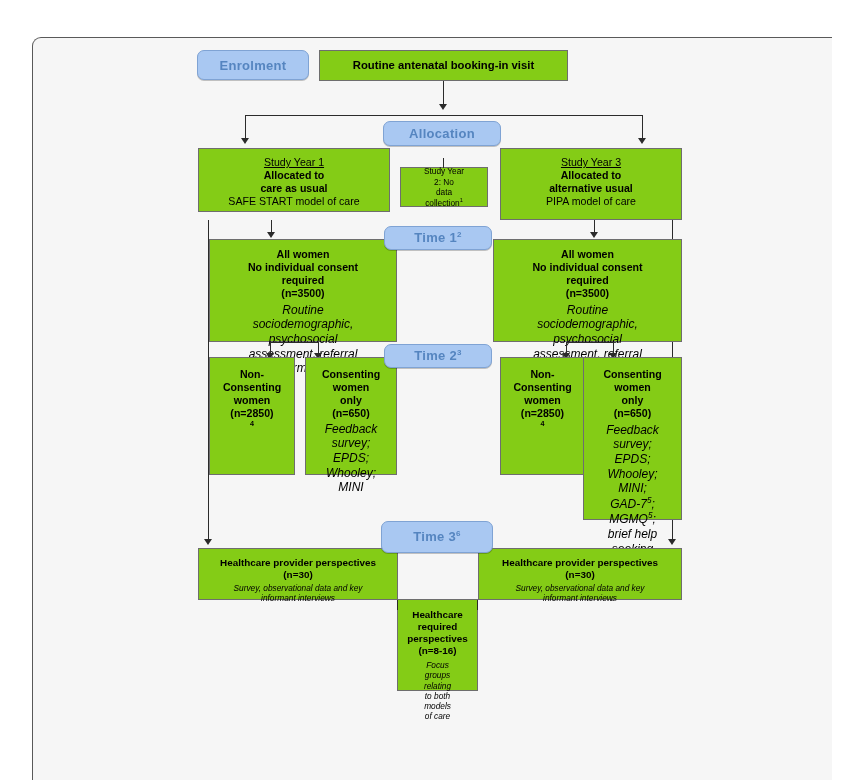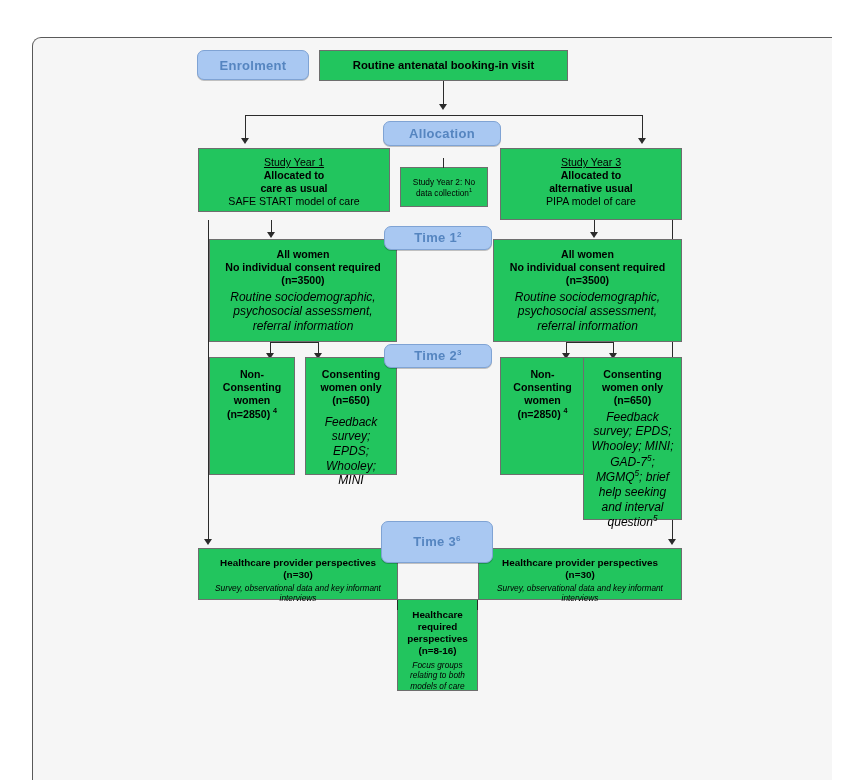--- a/index.html
+++ b/index.html
@@ -32,30 +32,30 @@
   
   #canvas {
     position: absolute;
     left: 0; top: 0;
     width: 860px; height: 780px;
   }
 
   .node {
     position: absolute;
     box-sizing: border-box;
-    background: #22c55e;
+    background: #84cc16;
     border: 1.3px solid #6e6e6e;
     display: flex;
     flex-direction: column;
     align-items: center;
     justify-content: flex-start;
     text-align: center;
     color: #000000;
     line-height: 1.22;
-    padding: 5px 0;
+    padding: 5px 20px;
   }
 
   .node.center { justify-content: center; }
 
   .stage {
     position: absolute;
     box-sizing: border-box;
     background: #a9c8f2;
     border: 1.2px solid #7fa3d4;
     border-radius: 7px;
@@ -196,21 +196,21 @@
     <div class="row f12 t-bold">women</div>
     <div class="row f12 t-bold">
       <span>(n=2850)</span> <sup>4</sup>
     </div>
   </div>
 
   <div class="node" style="left:305px; top:357px; width:92px; height:118px; padding-top:10px;">
     <div class="row f12 t-bold">Consenting</div>
     <div class="row f12 t-bold">women only</div>
     <div class="row f12 t-bold">(n=650)</div>
-    <div class="row f10 t-italic" style="margin-top:8px; padding:0 6px;">Feedback survey; EPDS; Whooley; MINI</div>
+    <div class="row f10 t-italic" style="margin-top:2px; padding:0 6px;">Feedback survey; EPDS; Whooley; MINI</div>
   </div>
 
   <div class="node" style="left:500px; top:357px; width:85px; height:118px; padding-top:10px;">
     <div class="row f12 t-bold">Non-</div>
     <div class="row f12 t-bold">Consenting</div>
     <div class="row f12 t-bold">women</div>
     <div class="row f12 t-bold">
       <span>(n=2850)</span> <sup>4</sup>
     </div>
   </div>
@@ -244,17 +244,17 @@
     <div class="row f11 t-bold">Healthcare</div>
     <div class="row f11 t-bold">required</div>
     <div class="row f11 t-bold">perspectives</div>
     <div class="row f11 t-bold">(n=8-16)</div>
     <div class="row f9 t-italic" style="margin-top:3px; padding:0 3px;">Focus groups relating to both models of care</div>
   </div>
 
   <div class="ln v" style="left:397px; top:600px; height:10px;"></div>
   <div class="ln v" style="left:477px; top:600px; height:10px;"></div>
 
-  <div class="stage" style="left:381px; top:521px; width:112px; height:42px;">
+  <div class="stage" style="left:381px; top:521px; width:112px; height:32px;">
     <span><span>Time 3</span><sup>6</sup></span>
   </div>
 
 </div>
 
 </body></html>

